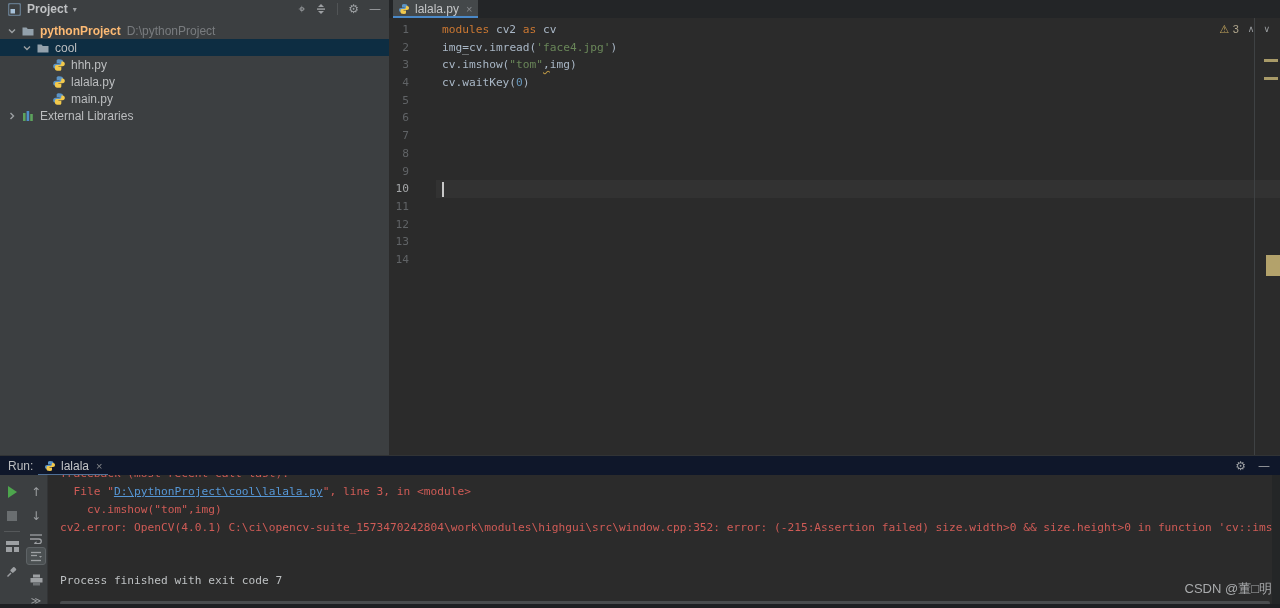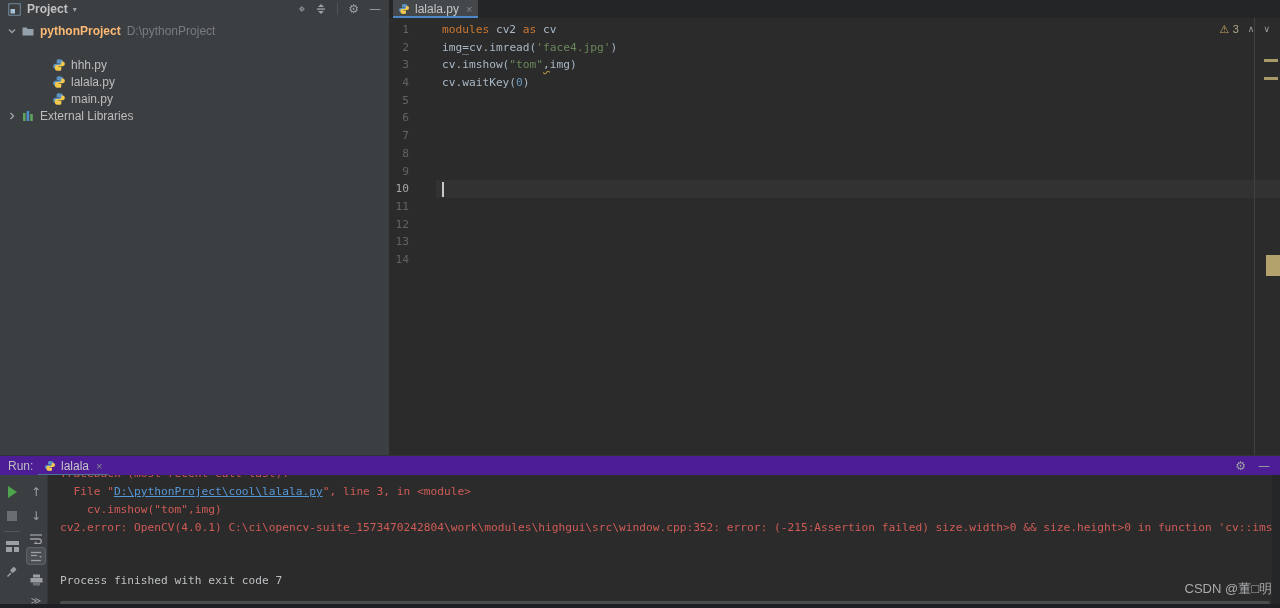--- a/index.html
+++ b/index.html
@@ -54,21 +54,21 @@
   .caret{position:absolute; left:53px; top:163.5px; width:1.5px; height:15px; background:#c8c8c8;}
   .margin-guide{position:absolute; left:865px; top:0; bottom:0; width:1px; background:#3f4244;}
   .insp-widget{position:absolute; top:4px; right:10px; display:flex; align-items:center; gap:9px;}
   .warn-tri{color:#c2a45c; font-family:"DejaVu Sans", sans-serif; font-size:11px;}
   .warn-count{color:#b0a68c; font-size:11px;}
   .nav-arrow{color:#9da0a3; font-family:"DejaVu Sans", sans-serif; font-size:9px;}
   .stripe-dash{position:absolute; left:875px; width:14px; height:3px; background:#a89a68;}
   .stripe-block{position:absolute; left:877px; top:237px; width:14px; height:21px; background:#b3a26b;}
 
   
-  .run-header{left:0; top:455px; width:1280px; height:20px; background:#4c1d95; border-top:1px solid #313335;}
+  .run-header{left:0; top:455px; width:1280px; height:20px; background:#0f172a; border-top:1px solid #313335;}
   .run-label{position:absolute; left:8px; top:3px; color:#bbbdbf;}
   .run-tab{position:absolute; left:38px; top:0; height:20px; padding:0 6px; display:flex; align-items:center; gap:5px; color:#c4c6c8;}
   .run-tab .underline{position:absolute; left:0; bottom:0; width:100%; height:2px; background:#4f7097;}
   .run-hdr-icons{position:absolute; right:10px; top:0; height:20px; display:flex; align-items:center; gap:12px;}
 
   .tools1{left:0; top:475px; width:24px; height:133px; background:#3c3f41;}
   .tools2{left:24px; top:475px; width:24px; height:133px; background:#3c3f41; border-right:1px solid #323436;}
   .tool{position:absolute; left:0; width:24px; height:18px; display:flex; align-items:center; justify-content:center;}
   .play-tri{width:0; height:0; border-left:9px solid #4da64d; border-top:6px solid transparent; border-bottom:6px solid transparent;}
   .stop-sq{width:10px; height:10px; background:#6a6e70;}
@@ -118,20 +118,29 @@
       <svg class="chevron" viewBox="0 0 10 10">
           <polyline points="2,3.5 5,6.5 8,3.5" fill="none" stroke="#9da0a3" stroke-width="1.4"></polyline>
         </svg>
       <svg class="tree-ico" viewBox="0 0 14 14" style="margin-left:4px;">
           <path d="M1.5,3.5 h4 l1.3,1.5 h5.7 v6.5 h-11 z" fill="#93a1ac"></path>
         </svg>
       <span class="lbl bold">pythonProject</span>
       <span class="path">D:\pythonProject</span>
     </div>
 
+    <div class="tree-row selected" style="top:21px; padding-left:22px;">
+      <svg class="chevron" viewBox="0 0 10 10">
+          <polyline points="2,3.5 5,6.5 8,3.5" fill="none" stroke="#9da0a3" stroke-width="1.4"></polyline>
+        </svg>
+      <svg class="tree-ico" viewBox="0 0 14 14" style="margin-left:4px;">
+          <path d="M1.5,3.5 h4 l1.3,1.5 h5.7 v6.5 h-11 z" fill="#93a1ac"></path>
+        </svg>
+      <span class="lbl">cool</span>
+    </div>
 
     <div class="tree-row" style="top:38px; padding-left:52px;">
       <svg class="tree-ico" viewBox="0 0 12 12">
         <path d="M6,1 C3.8,1 4,2 4,3 L4,4.5 L6.5,4.5 L6.5,5 L3,5 C1.7,5 1,5.8 1,7 C1,8.2 1.7,9 3,9 L4,9 L4,7.8 C4,6.8 4.8,6 6,6 L8,6 C9,6 9.5,5.4 9.5,4.5 L9.5,3 C9.5,1.8 8.8,1 6,1 Z" fill="#5b93c5"></path>
         <path d="M6,11 C8.2,11 8,10 8,9 L8,7.5 L5.5,7.5 L5.5,7 L9,7 C10.3,7 11,6.2 11,5 C11,3.8 10.3,3 9,3 L8,3 L8,4.2 C8,5.2 7.2,6 6,6 L4,6 C3,6 2.5,6.6 2.5,7.5 L2.5,9 C2.5,10.2 3.2,11 6,11 Z" fill="#f2c94c"></path>
       </svg>
       <span class="lbl">hhh.py</span>
     </div>
 
     <div class="tree-row" style="top:55px; padding-left:52px;">

